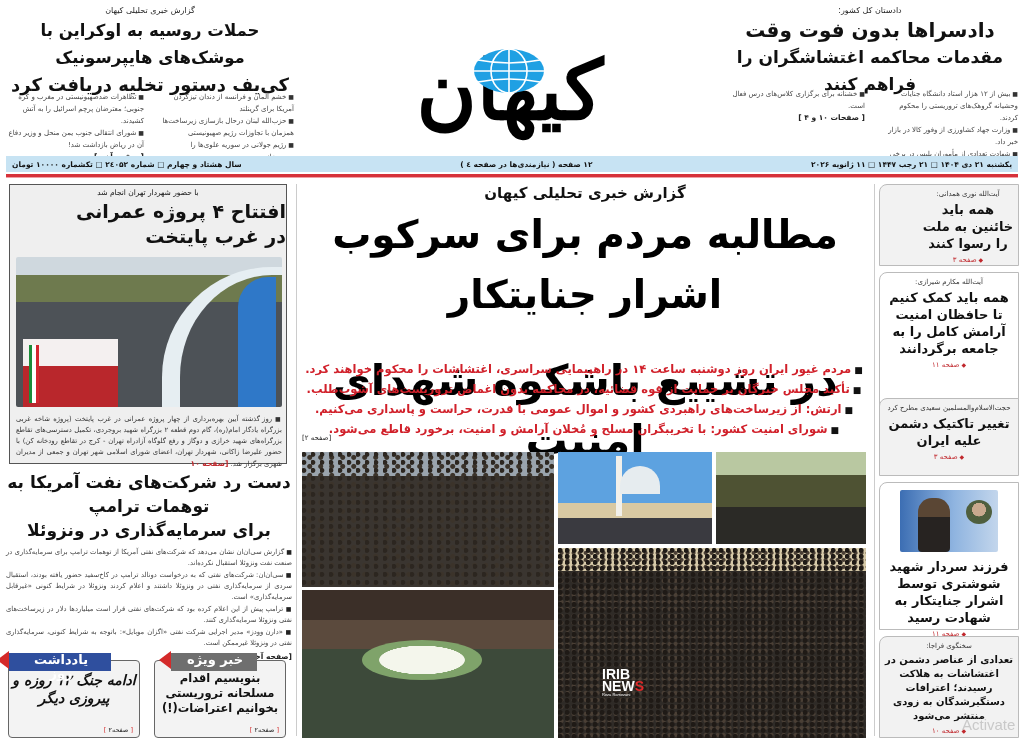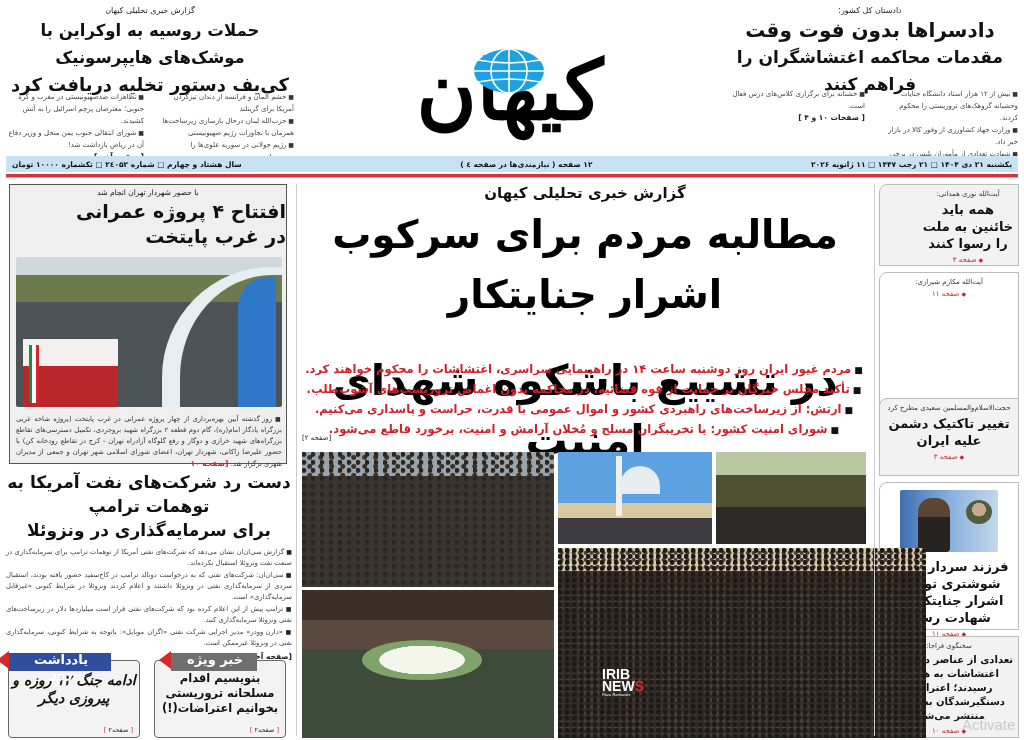--- a/index.html
+++ b/index.html
@@ -153,20 +153,21 @@
 </div>
 <div class="redline"></div>
 
 <div class="rcard" style="top:184px; height:82px;padding-left:42px;">
   <div class="kicker">آیت‌الله نوری همدانی:</div>
   <div class="ttl">همه باید خائنین به ملت را رسوا کنند</div>
   <div class="ref">صفحه ۳</div>
 </div>
 <div class="rcard white" style="top:272px; height:144px;">
   <div class="kicker">آیت‌الله مکارم شیرازی:</div>
+  <div class="ttl">همه باید کمک کنیم تا حافظان امنیت آرامش کامل را به جامعه برگردانند</div>
   <div class="ref">صفحه ۱۱</div>
 </div>
 <div class="rcard" style="top:398px; height:78px;">
   <div class="kicker">حجت‌الاسلام‌والمسلمین سعیدی مطرح کرد</div>
   <div class="ttl">تغییر تاکتیک دشمن علیه ایران</div>
   <div class="ref">صفحه ۳</div>
 </div>
 <div class="rcard white" style="top:482px; height:148px;">
   <div class="portrait">
     <div class="man"></div>
@@ -196,21 +197,21 @@
 
 <div class="photo crowd" style="left:302px; top:452px; width:252px; height:135px;"></div>
 <div class="photo coffins" style="left:302px; top:590px; width:252px; height:148px;">
   <div class="flowers"></div>
 </div>
 <div class="photo shrine" style="left:558px; top:452px; width:154px; height:92px;">
   <div class="minaret"></div>
   <div class="dome"></div>
 </div>
 <div class="photo soldiers" style="left:716px; top:452px; width:150px; height:92px;"></div>
-<div class="photo crowd2" style="left:558px; top:548px; width:368px; height:190px;">
+<div class="photo crowd2" style="left:558px; top:548px; width:308px; height:190px;">
   <div class="irib">
     <div>IRIB</div>
     <div><span>NEW</span><span class="s">S</span></div>
     <div class="credit">Reza Ramezani</div>
   </div>
 </div>
 
 <div class="lbox">
   <div class="kicker">با حضور شهردار تهران انجام شد</div>
   <div class="ttl">افتتاح ۴ پروژه عمرانی</div>

